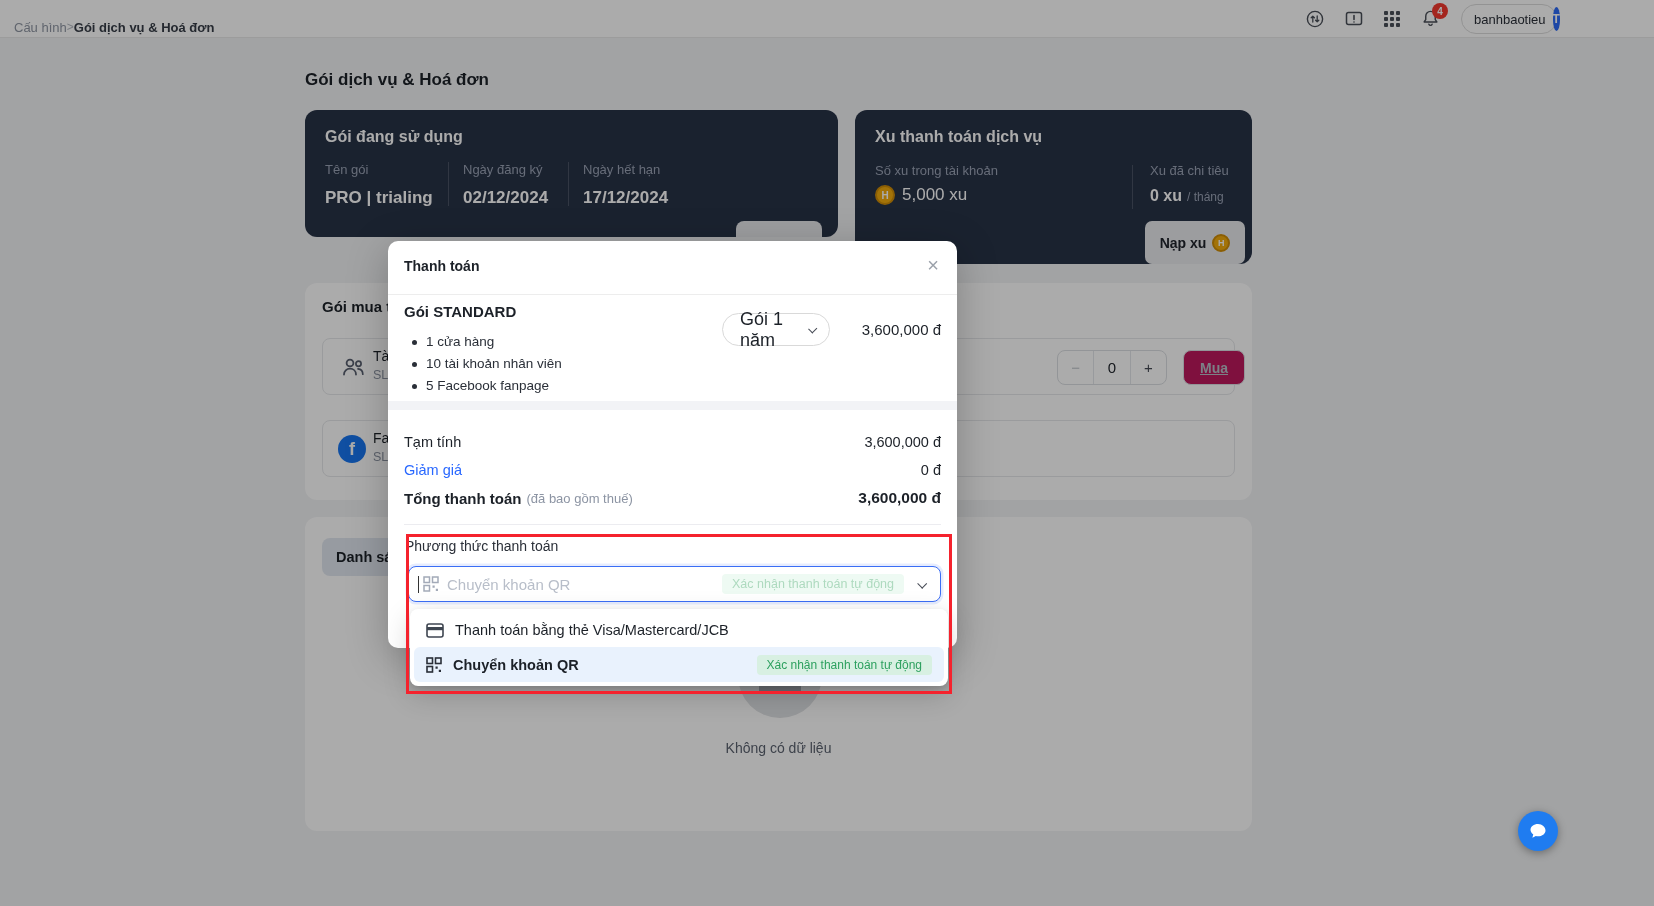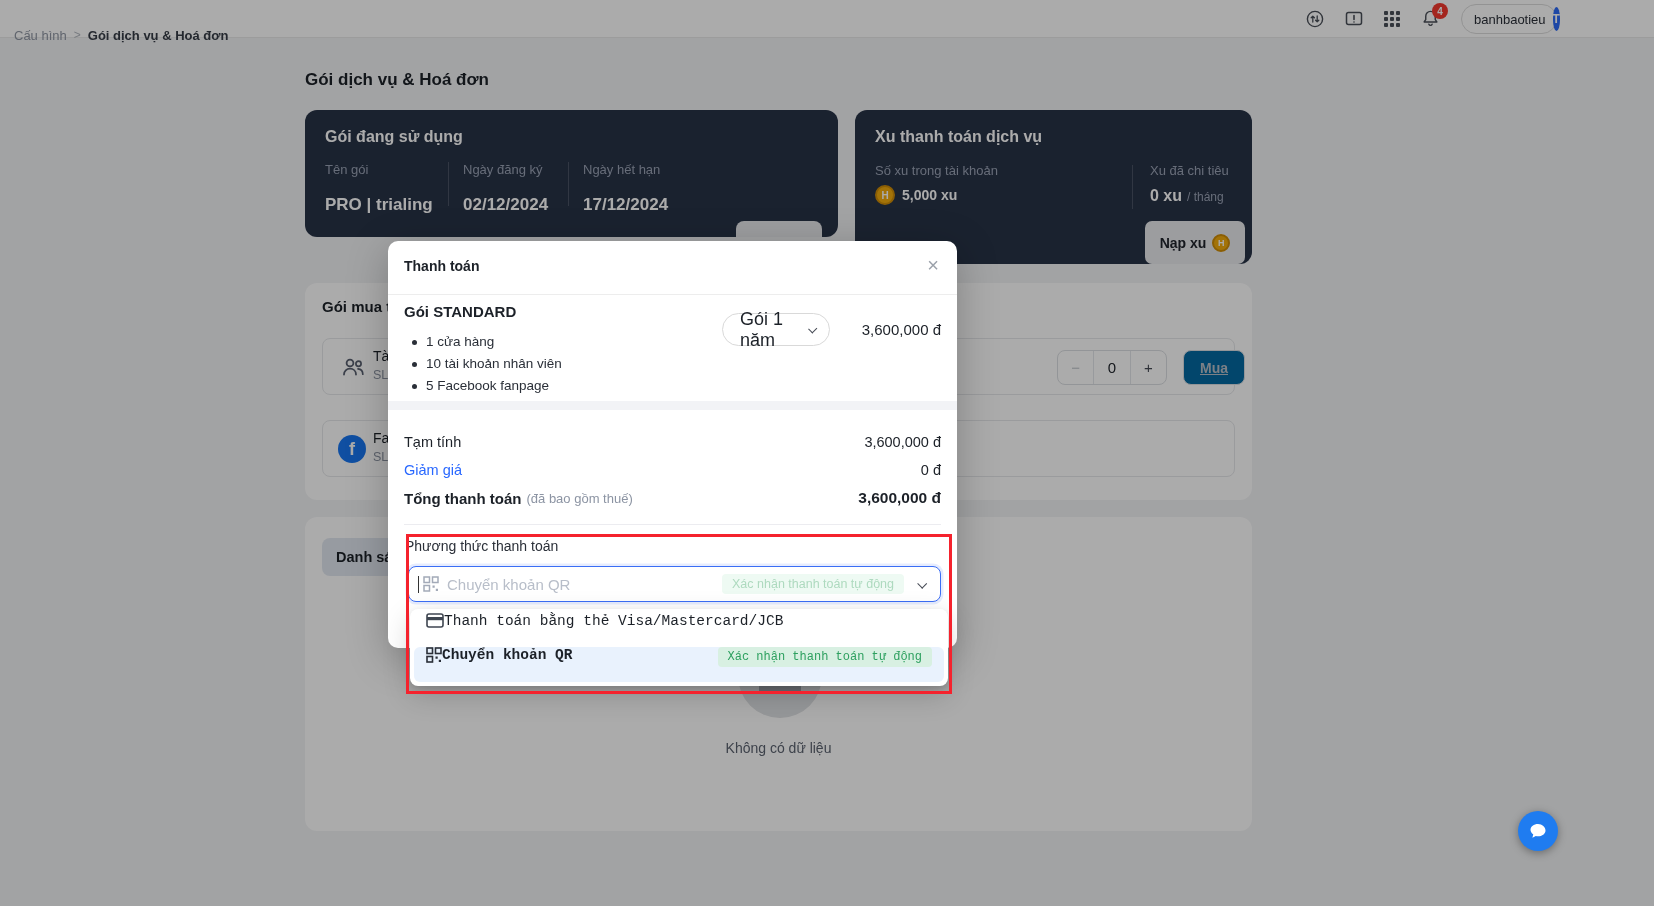--- a/index.html
+++ b/index.html
@@ -3,54 +3,54 @@
 <meta charset="utf-8">
 <style>
   * { margin:0; padding:0; box-sizing:border-box; }
   html,body { background:#888; }
   .stage {
     position:relative; width:1654px; height:906px; overflow:hidden;
     background:#f2f3f5; font-family:"Liberation Sans", sans-serif; color:#1c2128;
   }
   
   .topbar { position:absolute; left:0; top:0; width:1654px; height:38px; background:#fff; border-bottom:1px solid #e9e9e9; }
-  .crumbs { position:absolute; left:14px; top:16px; height:38px; display:flex; align-items:center; gap:7px; font-size:13px; }
+  .crumbs { position:absolute; left:14px; top:8px; height:38px; display:flex; align-items:center; font-size:13px; }
   .crumb-parent { color:#8f96a3; }
   .crumb-sep { color:#b3b8c0; font-size:12px; }
   .crumb-current { color:#373d47; font-weight:bold; }
   .tb-ico { position:absolute; top:10px; width:18px; height:18px; }
   .badge { position:absolute; left:1432px; top:3px; min-width:16px; height:16px; border-radius:8px; background:#f5392f; color:#fff; font-size:10px; font-weight:bold; display:flex; align-items:center; justify-content:center; padding:0 3px; }
   .userpill { position:absolute; left:1461px; top:4px; width:96px; height:30px; border:1px solid #dcdcdc; border-radius:16px; background:#fff; display:flex; align-items:center; padding-left:12px; gap:7px; font-size:13px; color:#2a2f38; }
   .avatar { width:24px; height:24px; border-radius:50%; background:#2e6bf6; color:#fff; font-size:12px; font-weight:bold; display:flex; align-items:center; justify-content:center; }
   .gridico { position:absolute; left:1384px; top:11px; width:16px; height:16px; display:grid; grid-template-columns:repeat(3,4px); grid-template-rows:repeat(3,4px); gap:2px; }
   .gridico span { background:#4a4f58; border-radius:1px; }
   
   .page-title { position:absolute; left:305px; top:70px; font-size:17px; font-weight:bold; color:#1c2128; }
   .darkcard { position:absolute; background:#283347; border-radius:12px; overflow:hidden; color:#fff; }
   .dc-title { position:absolute; left:20px; top:18px; font-size:16px; font-weight:bold; }
   .dc-label { font-size:13px; color:#9aa3b5; }
-  .dc-value { font-size:17px; font-weight:bold; margin-top:18px; }
+  .dc-value { font-size:17px; font-weight:bold; margin-top:11px; }
   .vdiv { position:absolute; width:1px; height:44px; background:rgba(255,255,255,0.16); }
   .coin { display:inline-flex; align-items:center; justify-content:center; border-radius:50%; background:#f3ac0d; border:2px solid #cf8d06; color:#fff; font-weight:bold; }
   .coin-lg { width:20px; height:20px; font-size:10px; }
   .coin-sm { width:18px; height:18px; font-size:9px; }
   .btn-light { background:#e9ebee; border:none; border-radius:7px; display:flex; align-items:center; justify-content:center; gap:6px; font-family:inherit; font-size:14px; font-weight:bold; color:#20242c; cursor:pointer; }
   .ghost-btn { position:absolute; left:431px; top:111px; width:86px; height:30px; background:#e9ebee; border-radius:8px; }
   .whitecard { position:absolute; background:#fff; border-radius:12px; }
   .wc-title { position:absolute; left:17px; top:15px; font-size:15px; font-weight:bold; white-space:nowrap; overflow:hidden; }
   .subcard { position:absolute; left:17px; width:913px; height:57px; border:1px solid #e6e8eb; border-radius:8px; }
   .sc-name { position:absolute; left:50px; top:9px; font-size:14px; color:#1c2128; white-space:nowrap; }
   .sc-sub { position:absolute; left:50px; top:29px; font-size:12.5px; color:#8c94a3; white-space:nowrap; }
   .fbicon { position:absolute; left:15px; top:14px; width:28px; height:28px; border-radius:50%; background:#1877f2; color:#fff; display:flex; align-items:center; justify-content:center; font-size:18px; font-weight:bold; }
   .stepper { position:absolute; left:734px; top:11px; width:110px; height:35px; display:flex; border:1px solid #dcdfe3; border-radius:8px; overflow:hidden; background:#fff; }
   .stepper > div { flex:1; display:flex; align-items:center; justify-content:center; font-size:15px; }
   .step-minus { color:#c0c5cc; border-right:1px solid #e3e6ea; }
   .step-val { color:#1c2128; border-right:1px solid #e3e6ea; }
   .step-plus { color:#454a54; }
-  .buy-btn { position:absolute; left:860px; top:11px; width:62px; height:35px; border:1px solid #dcdfe3; border-radius:8px; background:#0369a1; color:#b9bfc8; font-weight:bold; font-size:14px; font-family:inherit;text-decoration:underline; }
+  .buy-btn { position:absolute; left:860px; top:11px; width:62px; height:35px; border:1px solid #dcdfe3; border-radius:8px; background:#be185d; color:#b9bfc8; font-weight:bold; font-size:14px; font-family:inherit;text-decoration:underline; }
   .tabpill { position:absolute; left:17px; top:21px; width:150px; height:38px; background:#e2e8f1; border-radius:8px; display:flex; align-items:center; padding-left:14px; font-size:14.5px; font-weight:bold; color:#1c2128; white-space:nowrap; overflow:hidden; }
   .empty-circle { position:absolute; left:433px; top:117px; width:84px; height:84px; border-radius:50%; background:#dfe1e4; display:flex; align-items:center; justify-content:center; }
   .empty-text { position:absolute; left:0; top:223px; width:100%; text-align:center; font-size:14px; color:#5c6370; }
   
   .dim { position:absolute; inset:0; background:rgba(0,0,0,0.33); z-index:50; }
   
   .modal { position:absolute; left:388px; top:241px; width:569px; height:407px; background:#fff; border-radius:10px; z-index:60; box-shadow:0 10px 40px rgba(0,0,0,0.25); }
   .m-title { position:absolute; left:16px; top:17px; font-size:14px; font-weight:bold; }
   .m-close { position:absolute; right:18px; top:14px; font-size:20px; color:#9ba1aa; cursor:pointer; line-height:1; }
   .m-hdiv { position:absolute; left:0; top:53px; width:100%; height:1px; background:#ededed; }
@@ -72,21 +72,21 @@
   .thindiv { position:absolute; left:16px; right:16px; top:283px; height:1px; background:#ececf0; }
   .pay-label { position:absolute; left:17px; top:297px; font-size:14px; color:#2a2f38; }
   .pay-select { position:absolute; left:20px; top:325px; width:533px; height:36px; background:#fff; border:1px solid #3b6ef5; border-radius:8px; box-shadow:0 0 0 2.5px rgba(64,110,245,0.13); display:flex; align-items:center; padding:0 14px 0 9px; cursor:pointer; }
   .caret { width:1px; height:17px; background:#333; margin-right:4px; }
   .pay-select .qr { color:#a3aab8; }
   .sel-val { font-size:15px; color:#b8bec9; margin-left:8px; }
   .sel-hint { margin-left:auto; margin-right:22px; font-size:12.5px; color:#aeda bf; color:#aedabf; background:#eefaf3; padding:3px 10px; border-radius:4px; }
   .pay-select .chev { position:absolute; right:15px; }
   
   .dd-panel { position:absolute; left:410px; top:609px; width:538px; background:#fff; border-radius:8px; z-index:65; box-shadow:0 9px 28px rgba(0,0,0,0.18), 0 3px 6px rgba(0,0,0,0.12); padding:4px; }
-  .dd-opt { height:34px; display:flex; align-items:flex-start; padding:0 12px; border-radius:6px; font-size:14.5px; color:#1c2128; cursor:pointer;font-family:Liberation Mono, monospace; }
+  .dd-opt { height:34px; display:flex; align-items:center; gap:11px; padding:0 12px; border-radius:6px; font-size:14.5px; color:#1c2128; cursor:pointer; }
   .dd-opt.sel { height:35px; background:#e9f2fd; font-weight:bold; }
   .dd-badge { margin-left:auto; font-size:12px; font-weight:normal; color:#2da05f; background:#d8f0e2; padding:3px 10px; border-radius:4px; }
   
   .redbox { position:absolute; left:406px; top:534px; width:546px; height:160px; border:3px solid #f5222d; z-index:80; pointer-events:none; }
   
   .chatbtn { position:absolute; left:1518px; top:811px; width:40px; height:40px; border-radius:50%; background:#1f7cf0; z-index:90; display:flex; align-items:center; justify-content:center; box-shadow:0 2px 8px rgba(0,0,0,0.35); cursor:pointer; }
   svg { display:block; }
 </style>
 </head>
 <body>
@@ -148,21 +148,21 @@
       <div class="dc-value">17/12/2024</div>
     </div>
     <div class="ghost-btn"></div>
   </div>
 
   <div class="darkcard" style="left:855px;top:110px;width:397px;height:154px">
     <div class="dc-title">Xu thanh toán dịch vụ</div>
     <div class="dc-label" style="position:absolute;left:20px;top:53px">Số xu trong tài khoản</div>
     <div style="position:absolute;left:20px;top:75px;display:flex;align-items:center;gap:7px">
       <span class="coin coin-lg">H</span>
-      <span style="font-size:14px;font-weight:bold">5,000 xu</span>
+      <span style="font-size:17px;font-weight:normal">5,000 xu</span>
     </div>
     <div class="vdiv" style="left:277px;top:55px"></div>
     <div class="dc-label" style="position:absolute;left:295px;top:53px">Xu đã chi tiêu</div>
     <div style="position:absolute;left:295px;top:77px;display:flex;align-items:baseline;gap:5px">
       <span style="font-size:16px;font-weight:bold">0 xu</span>
       <span style="font-size:12px;color:#9aa3b5">/ tháng</span>
     </div>
     <button class="btn-light" style="position:absolute;left:290px;top:111px;width:100px;height:43px">
       <span>Nạp xu</span>
       <span class="coin coin-sm">H</span>

